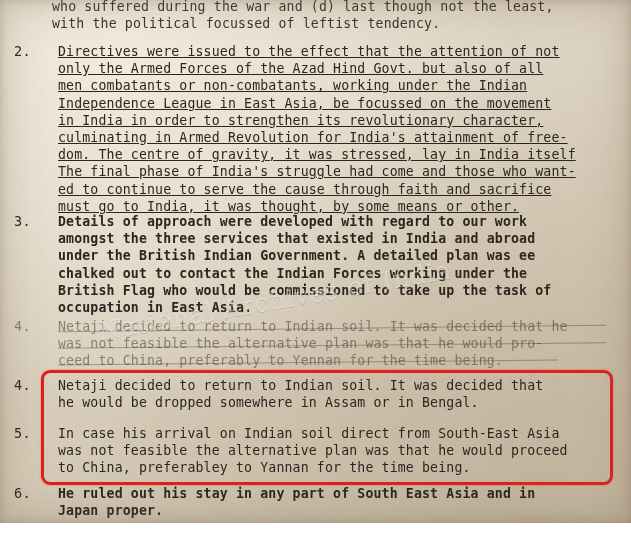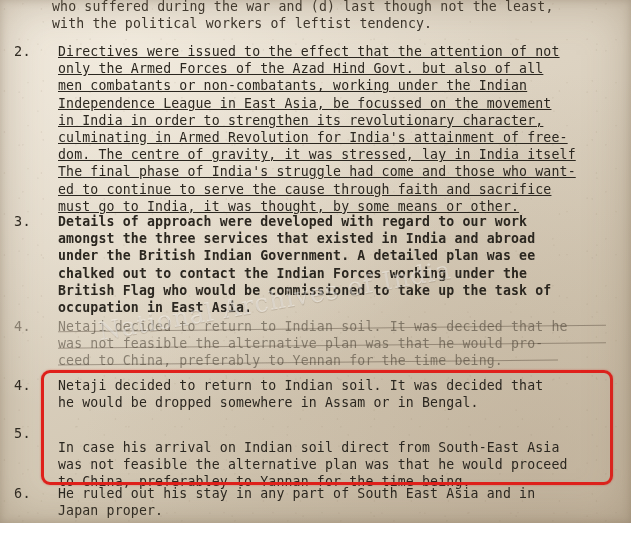--- a/index.html
+++ b/index.html
@@ -119,21 +119,21 @@
 </style>
 </head>
 <body>
 
 <div id="page">
 
   <div class="doc-body">
 
     <div id="top-lines">
       <div class="para">who suffered during the war and (d) last though not the least,</div>
-      <div class="para">with the political workers of leftist tendency.</div>
+      <div class="para">with the political focussed of leftist tendency.</div>
     </div>
 
     <div class="item" style="left:14px; top:43px; width:610px;">
       <div class="num">2.</div>
       <div class="para" style="width:560px;text-decoration:underline;">Directives were issued to the effect that the attention of not
 only the Armed Forces of the Azad Hind Govt. but also of all
 men combatants or non-combatants, working under the Indian
 Independence League in East Asia, be focussed on the movement
 in India in order to strengthen its revolutionary character,
 culminating in Armed Revolution for India's attainment of free-
@@ -164,28 +164,28 @@
     <div class="strike-line" style="left:58px; top:362px; width:500px; transform: rotate(-0.6deg);"></div>
 
     <div class="item" style="left:14px; top:377px; width:610px;">
       <div class="num">4.</div>
       <div class="para" style="width:556px;">Netaji decided to return to Indian soil. It was decided that
 he would be dropped somewhere in Assam or in Bengal.</div>
     </div>
 
     <div class="item" style="left:14px; top:425px; width:610px;">
       <div class="num">5.</div>
-      <div class="para" style="width:556px;margin-top:14px;">In case his arrival on Indian soil direct from South-East Asia
+      <div class="para" style="width:556px;">In case his arrival on Indian soil direct from South-East Asia
 was not feasible the alternative plan was that he would proceed
 to China, preferabley to Yannan for the time being.</div>
     </div>
 
     <div class="item" style="left:14px; top:485px; width:610px;">
       <div class="num">6.</div>
-      <div class="para" style="width:556px;">He ruled out his stay in any part of South East Asia and in
+      <div class="para" style="width:556px;font-weight:bold;">He ruled out his stay in any part of South East Asia and in
 Japan proper.</div>
     </div>
 
   </div>
 
   <div id="red-box"></div>
 
   <div id="watermark">National Archives of India</div>
 
   <div id="grain"></div>

